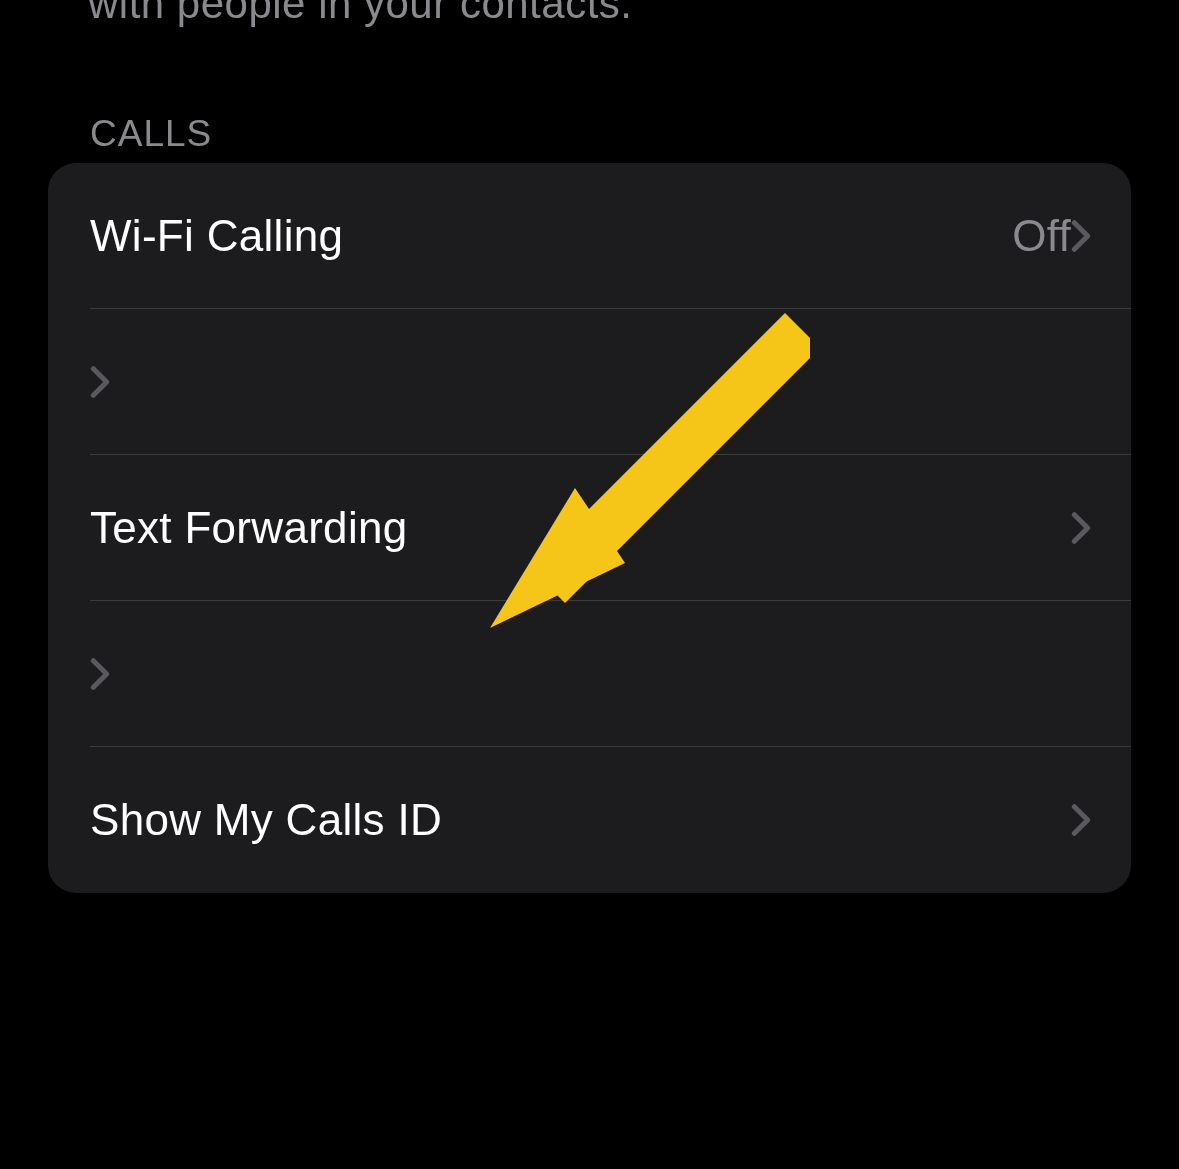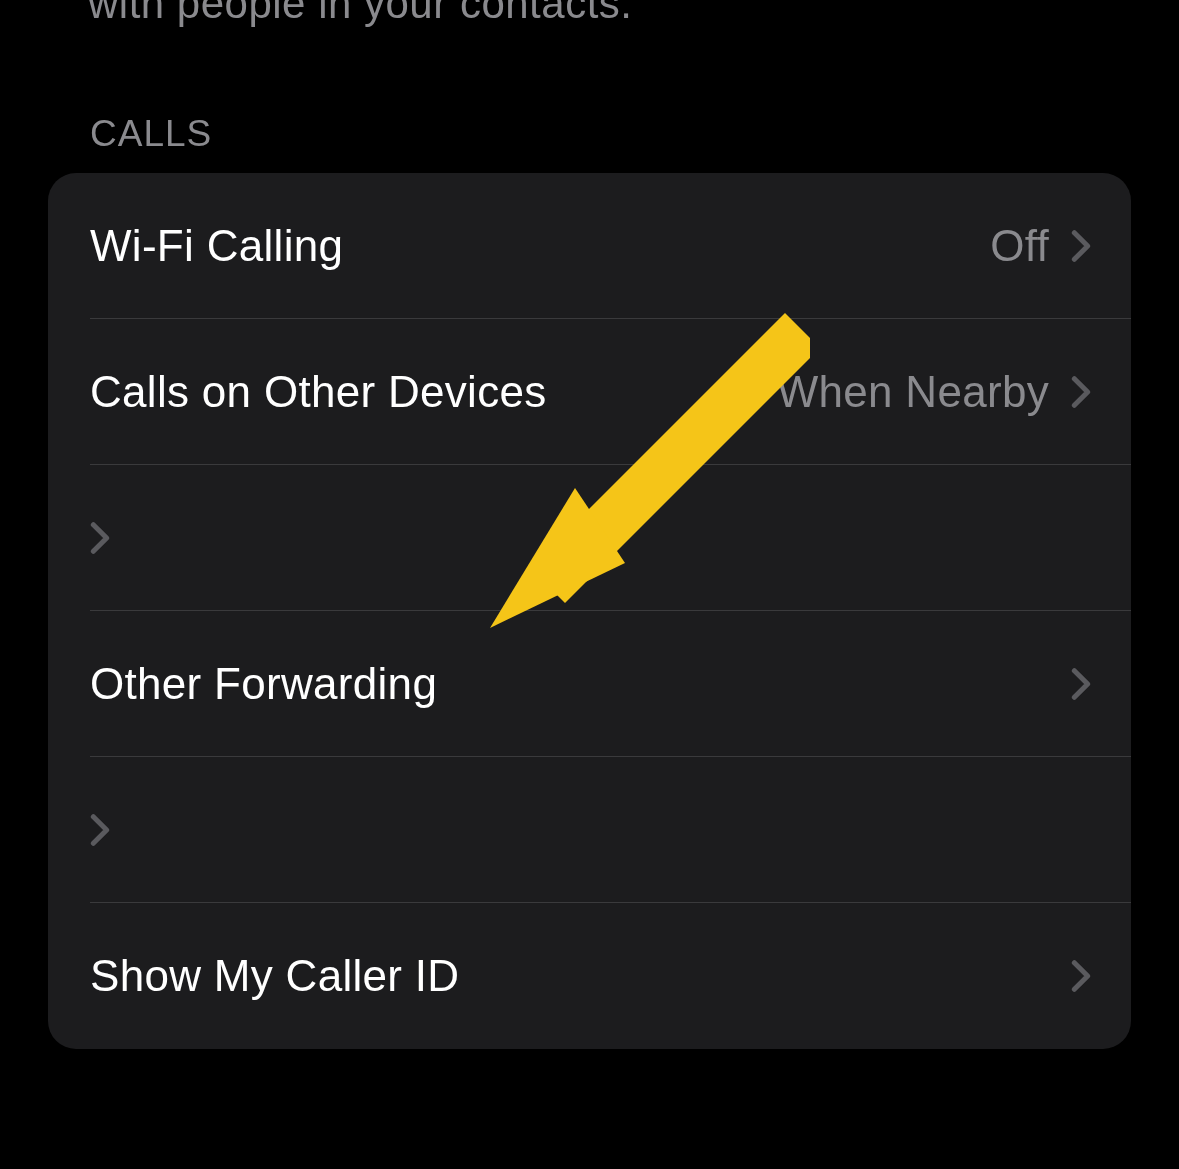--- a/index.html
+++ b/index.html
@@ -19,21 +19,21 @@
       color: #8a8a8e;
       font-size: 42px;
       padding-left: 88px;
       margin-top: -20px;
       letter-spacing: 0.5px;
     }
     .section-header {
       color: #8a8a8e;
       font-size: 37px;
       font-weight: 400;
-      padding: 85px 0 18px 90px;
+      padding: 85px 0 8px 90px;
       letter-spacing: 1px;
       text-transform: uppercase;
     }
     .settings-group {
       background: #1c1c1e;
       border-radius: 28px;
       margin: 0 48px;
       overflow: hidden;
     }
     .settings-row {
@@ -56,21 +56,20 @@
       color: #ffffff;
       font-size: 44px;
       font-weight: 400;
       flex: 1;
       letter-spacing: 0.3px;
     }
     .row-value {
       color: #8a8a8e;
       font-size: 44px;
       font-weight: 400;
-      margin-right: 22px;
       letter-spacing: 0.3px;
     }
     .chevron {
       width: 20px;
       height: 34px;
       display: flex;
       align-items: center;
       justify-content: center;
     }
     .chevron svg {
@@ -99,57 +98,48 @@
   <div class="settings-row">
     <span class="row-label">Wi-Fi Calling</span>
     <span class="row-value">Off</span>
     <span class="chevron">
       <svg viewBox="0 0 12 20" fill="none">
           <path d="M2 2 L10 10 L2 18" stroke="#5a5a5e" stroke-width="3" stroke-linecap="round" stroke-linejoin="round"></path>
         </svg>
     </span>
   </div>
 
+
   <div class="settings-row">
-    <span class="row-label">Calls on Other Devices</span>
-    <span class="row-value">When Nearby</span>
+    <span class="chevron">
+      <svg viewBox="0 0 12 20" fill="none">
+          <path d="M2 2 L10 10 L2 18" stroke="#5a5a5e" stroke-width="3" stroke-linecap="round" stroke-linejoin="round"></path>
+        </svg>
+    </span>
+  </div>
+
+  <div class="settings-row">
+    <span class="row-label">Text Forwarding</span>
     <span class="chevron">
       <svg viewBox="0 0 12 20" fill="none">
           <path d="M2 2 L10 10 L2 18" stroke="#5a5a5e" stroke-width="3" stroke-linecap="round" stroke-linejoin="round"></path>
         </svg>
     </span>
   </div>
 
   <div class="settings-row">
     <span class="chevron">
       <svg viewBox="0 0 12 20" fill="none">
           <path d="M2 2 L10 10 L2 18" stroke="#5a5a5e" stroke-width="3" stroke-linecap="round" stroke-linejoin="round"></path>
         </svg>
     </span>
   </div>
 
   <div class="settings-row">
-    <span class="row-label">Other Forwarding</span>
-    <span class="chevron">
-      <svg viewBox="0 0 12 20" fill="none">
-          <path d="M2 2 L10 10 L2 18" stroke="#5a5a5e" stroke-width="3" stroke-linecap="round" stroke-linejoin="round"></path>
-        </svg>
-    </span>
-  </div>
-
-  <div class="settings-row">
-    <span class="chevron">
-      <svg viewBox="0 0 12 20" fill="none">
-          <path d="M2 2 L10 10 L2 18" stroke="#5a5a5e" stroke-width="3" stroke-linecap="round" stroke-linejoin="round"></path>
-        </svg>
-    </span>
-  </div>
-
-  <div class="settings-row">
-    <span class="row-label">Show My Caller ID</span>
+    <span class="row-label">Show My Calls ID</span>
     <span class="chevron">
       <svg viewBox="0 0 12 20" fill="none">
           <path d="M2 2 L10 10 L2 18" stroke="#5a5a5e" stroke-width="3" stroke-linecap="round" stroke-linejoin="round"></path>
         </svg>
     </span>
   </div>
 
 </div>
 
 <div class="arrow-overlay">

